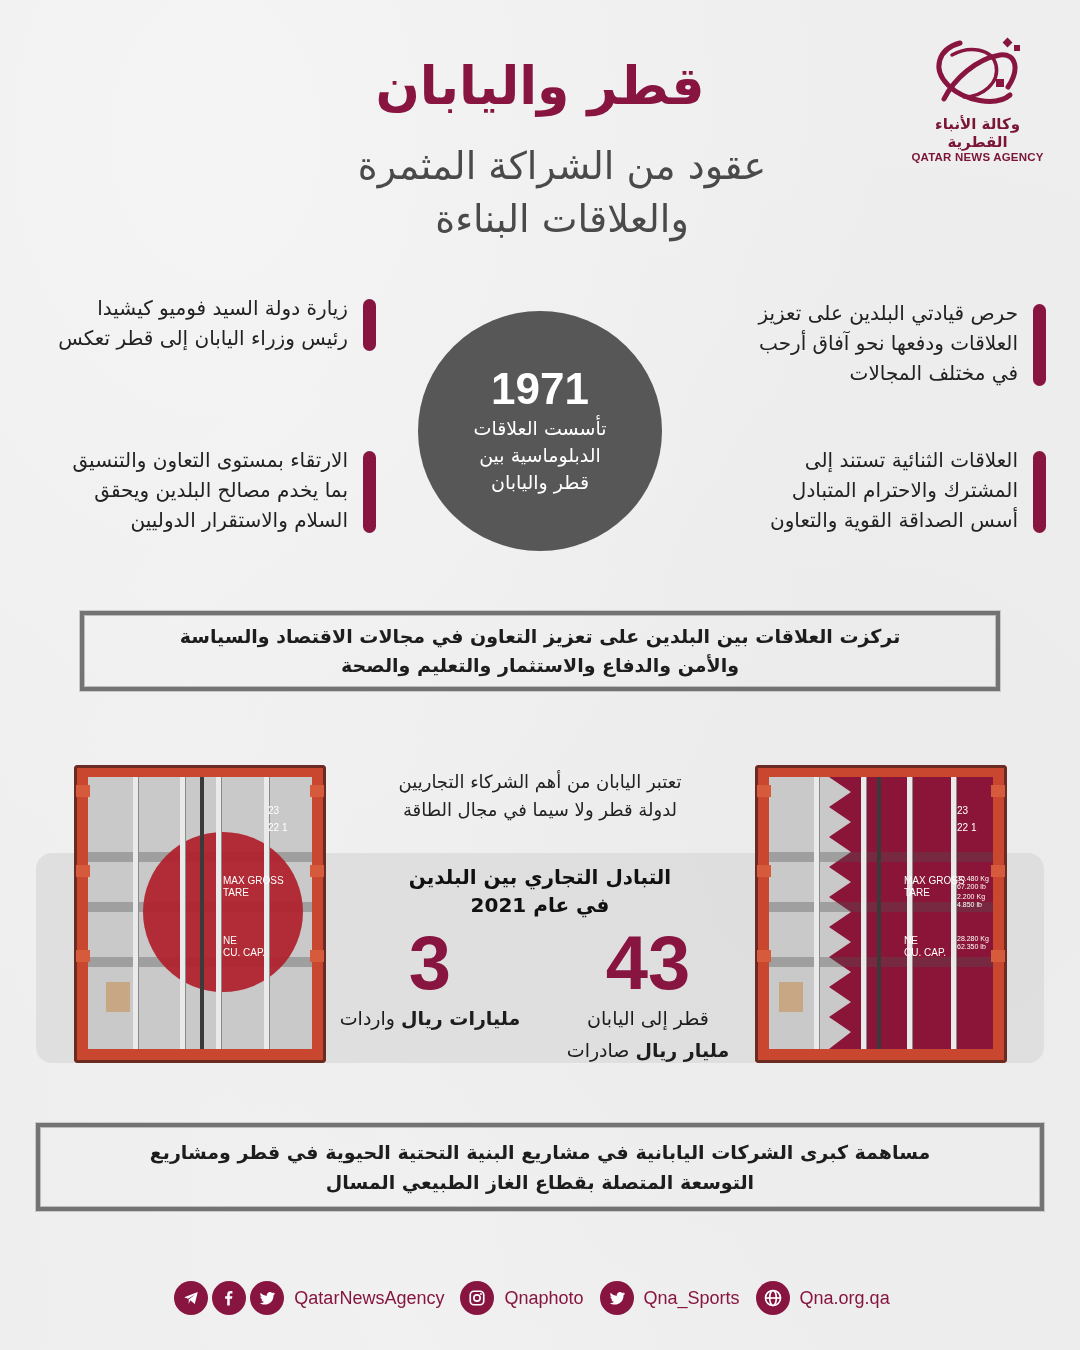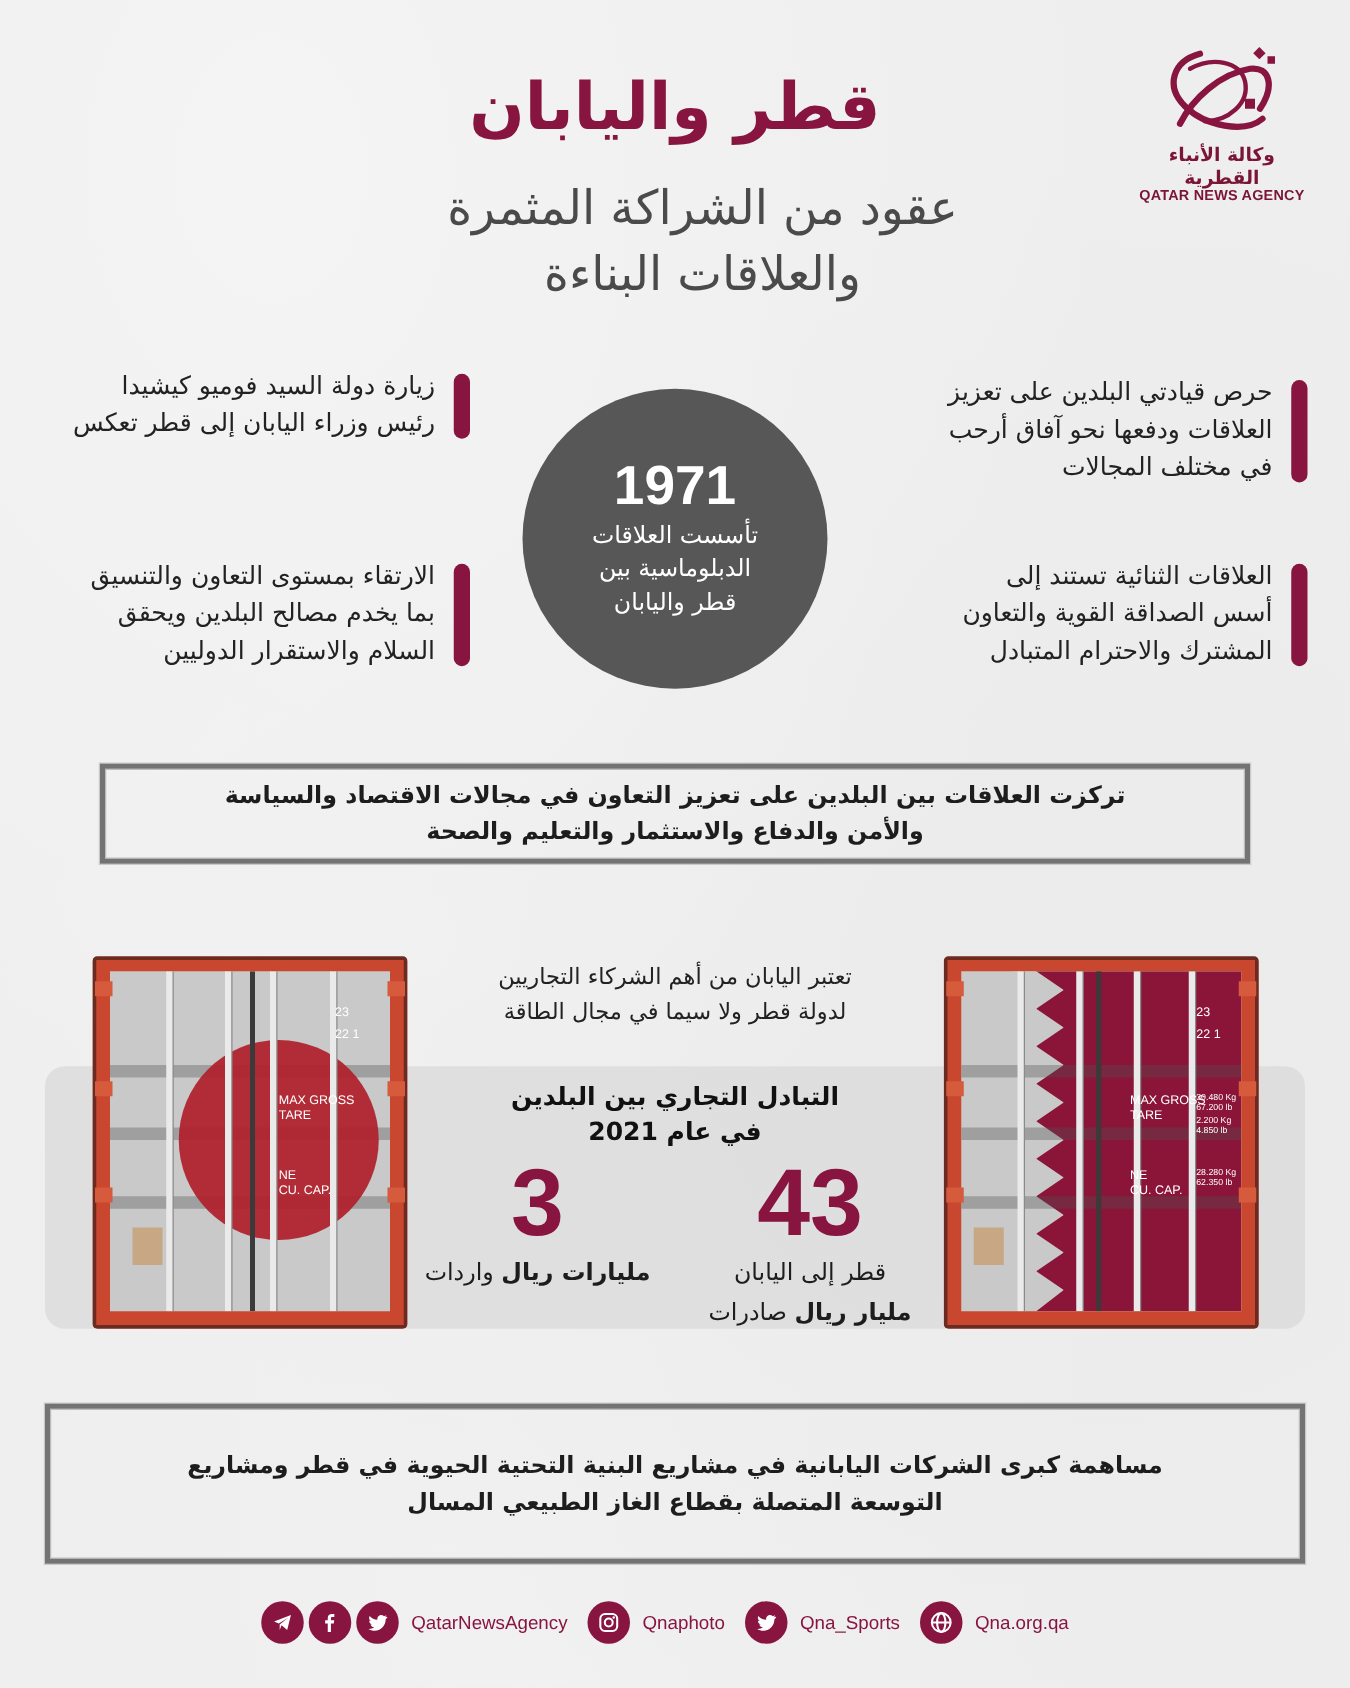--- a/index.html
+++ b/index.html
@@ -37,21 +37,21 @@
   .p-br { left:700px; top:445px; width:346px; }
 
   
   .circle { left:418px; top:311px; width:244px; height:240px; border-radius:50%; background:#575757; color:#fff; text-align:center; display:flex; flex-direction:column; justify-content:center; align-items:center; }
   .circle .year { font-family:"Liberation Sans", sans-serif; font-size:44px; font-weight:bold; line-height:1; direction:ltr; margin-bottom:4px; }
   .circle .ctext { font-size:19px; line-height:27px; }
 
   
   .framebox { border:4px solid #737373; box-shadow:inset 0 0 0 1px #bdbdbd, 0 0 0 1px #c9c9c9; text-align:center; color:#1d1d1d; font-weight:bold; display:flex; align-items:center; justify-content:center; }
   .box1 { left:80px; top:611px; width:920px; height:80px; font-size:19px; line-height:29px; }
-  .box2 { left:36px; top:1123px; width:1008px; height:128px; font-size:19px; line-height:30px; }
+  .box2 { left:36px; top:1123px; width:1008px; height:88px; font-size:19px; line-height:30px; }
 
   
   .trade-band { left:36px; top:853px; width:1008px; height:210px; background:#dcdcdc; border-radius:16px; opacity:0.85; }
   .trade-intro { left:330px; top:768px; width:420px; text-align:center; font-size:18px; line-height:28px; color:#222; }
   .trade-head { left:330px; top:863px; width:420px; text-align:center; font-size:20px; font-weight:bold; line-height:28px; color:#111; }
   .stat { width:200px; text-align:center; }
   .stat .num { font-family:"Liberation Sans", sans-serif; font-size:76px; font-weight:bold; color:#871540; line-height:1; direction:ltr; }
   .stat .lbl { font-size:19px; line-height:30px; color:#1d1d1d; margin-top:2px; }
   .stat .lbl b { font-weight:bold; }
   .stat-exp { left:548px; top:925px; width:200px; }
@@ -68,21 +68,21 @@
   .seam { position:absolute; top:0; bottom:0; left:50%; width:4px; background:#3a3a3a; }
   .jp-sun { position:absolute; left:55px; top:55px; width:160px; height:160px; border-radius:50%; background:#b01e2a; opacity:0.92; }
   .qa-maroon { position:absolute; top:0; bottom:0; left:60px; right:0; background:#8a1538; }
   .cont-txt { position:absolute; color:#fff; font-family:"Liberation Sans", sans-serif; font-size:10px; line-height:12px; direction:ltr; }
   .hinge { position:absolute; width:14px; height:12px; background:#d65a3c; }
   .patch { position:absolute; width:24px; height:30px; background:#c8a784; }
 
   
   .footer { left:0; width:1080px; top:1280px; height:36px; direction:ltr; display:flex; justify-content:center; align-items:center; gap:0; }
   .ico { width:34px; height:34px; border-radius:50%; background:#871540; display:inline-flex; align-items:center; justify-content:center; margin-right:4px; }
-  .handle { font-family:"Liberation Sans", sans-serif; font-size:15px; color:#871540; margin:0 16px 0 6px; }
+  .handle { font-family:"Liberation Sans", sans-serif; font-size:18px; color:#871540; margin:0 16px 0 6px; }
 </style>
 </head>
 <body>
 
 <div class="abs logo">
   <svg width="96" height="78" viewBox="0 0 96 78">
     <path d="M30 8 C8 14 2 34 18 50 C34 66 66 72 80 60" fill="none" stroke="#871540" stroke-width="5" stroke-linecap="round"></path>
     <path d="M14 64 C24 44 46 24 70 20 C86 18 90 34 78 52" fill="none" stroke="#871540" stroke-width="5" stroke-linecap="round"></path>
     <path d="M22 20 C40 10 62 14 66 30 C70 48 52 62 34 62" fill="none" stroke="#871540" stroke-width="3.5" stroke-linecap="round"></path>
     <rect x="74" y="4" width="7" height="7" fill="#871540" transform="rotate(45 77.5 7.5)"></rect>
@@ -106,22 +106,22 @@
   <div>في مختلف المجالات</div>
 </div>
 <div class="abs point p-tl">
   <span class="bar"></span>
   <div>زيارة دولة السيد فوميو كيشيدا</div>
   <div>رئيس وزراء اليابان إلى قطر تعكس</div>
 </div>
 <div class="abs point p-br">
   <span class="bar"></span>
   <div>العلاقات الثنائية تستند إلى</div>
+  <div>المشترك والاحترام المتبادل</div>
   <div>أسس الصداقة القوية والتعاون</div>
-  <div>المشترك والاحترام المتبادل</div>
 </div>
 <div class="abs point p-bl">
   <span class="bar"></span>
   <div>الارتقاء بمستوى التعاون والتنسيق</div>
   <div>بما يخدم مصالح البلدين ويحقق</div>
   <div>السلام والاستقرار الدوليين</div>
 </div>
 
 <div class="abs circle">
   <div class="year">1971</div>

